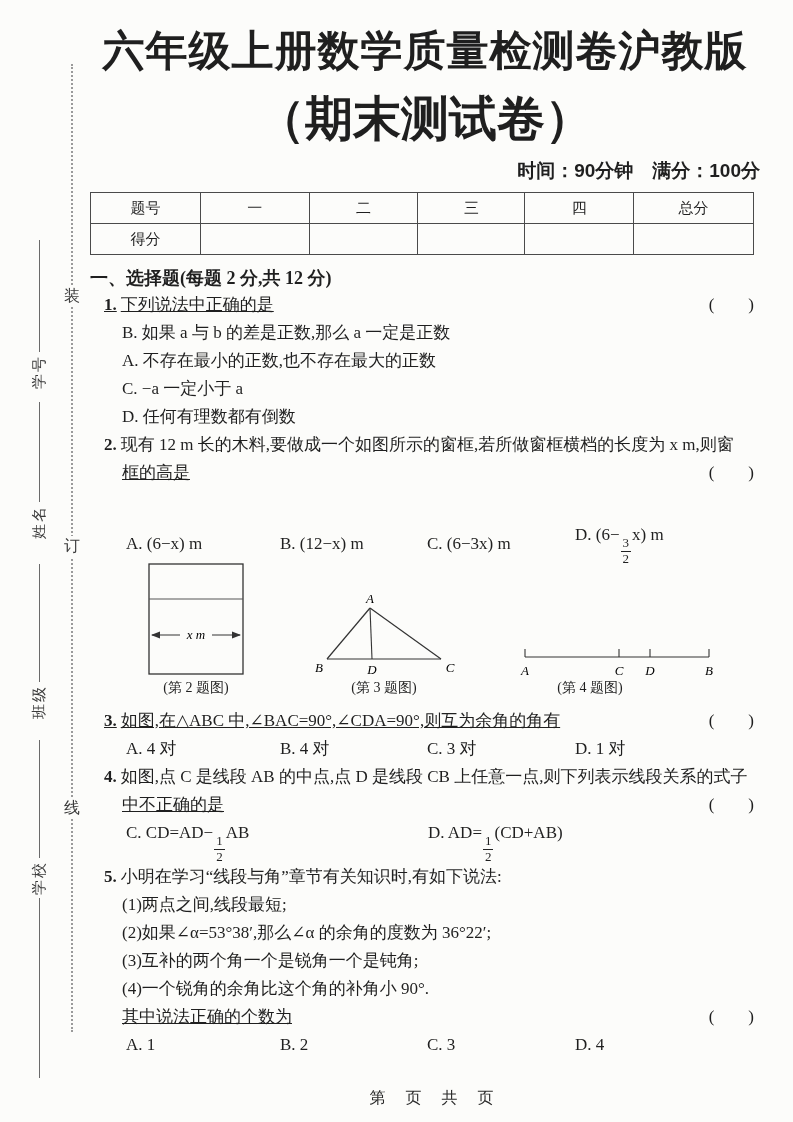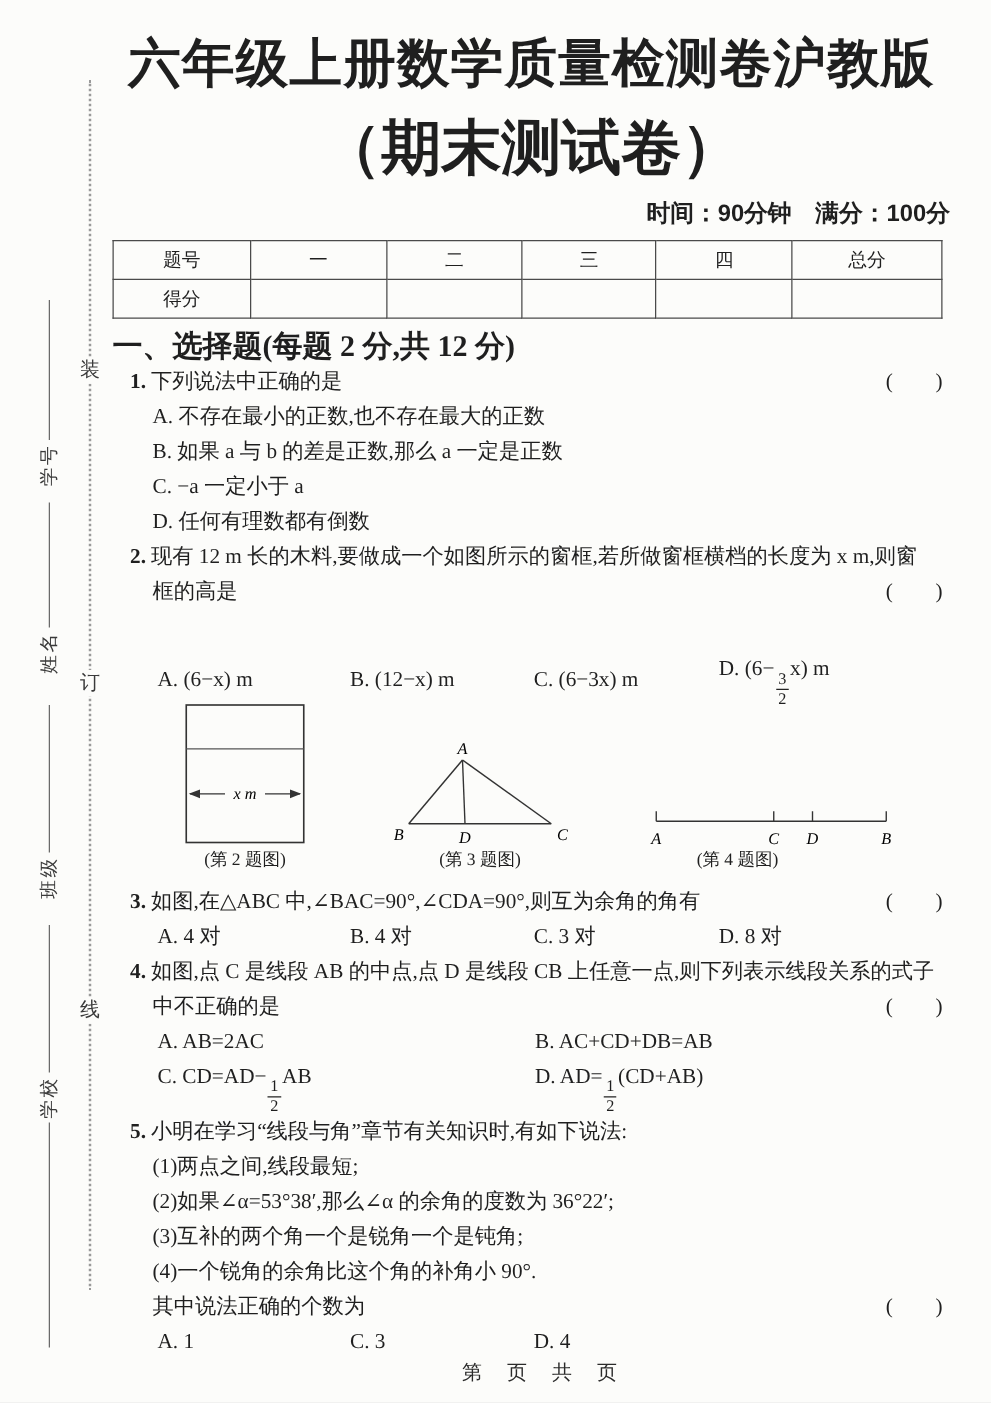--- a/index.html
+++ b/index.html
@@ -24,23 +24,23 @@
      font-weight:bold;letter-spacing:1px;
      font-family:"Liberation Sans","DejaVu Sans",sans-serif;}
   h2{margin:16px 0 0 0;text-align:center;font-size:48px;line-height:50px;
      font-weight:bold;font-family:"Liberation Sans","DejaVu Sans",sans-serif;}
   .meta{margin-top:14px;text-align:right;font-size:19px;font-weight:bold;
      white-space:pre;font-family:"Liberation Sans","DejaVu Sans",sans-serif;}
   table.score{margin-top:8px;width:664px;border-collapse:collapse;
      font-size:15px;}
   table.score td{border:1px solid #4a4a4a;height:30px;text-align:center;
      padding:0;}
-  .sec{margin-top:10px;font-size:24px;font-weight:bold;line-height:26px;}
+  .sec{margin-top:10px;font-size:18px;font-weight:bold;line-height:26px;}
   .line{line-height:28px;font-size:17px;}
-  .rel{position:relative;}
+  .rel{position:relative;text-decoration:underline;}
   .qstem{padding-left:14px;}
   .qstem .qnum{font-weight:bold;margin-right:4px;}
   .qcont{padding-left:32px;}
   .paren{position:absolute;right:6px;top:0;white-space:pre;}
   .optlist div{padding-left:32px;line-height:28px;font-size:17px;}
   .optgrid{display:grid;grid-template-columns:154px 147px 148px 1fr;
      padding-left:36px;font-size:17px;line-height:28px;}
   .optgrid2{display:grid;grid-template-columns:302px 1fr;
      padding-left:36px;font-size:17px;line-height:28px;}
   .optrowF{height:50px;align-items:center;margin-top:32px;}
@@ -121,22 +121,22 @@
     </tbody>
       </table>
 
     <div class="sec">一、选择题(每题 2 分,共 12 分)</div>
 
     <div class="line qstem rel">
       <span class="qnum">1.</span><span>下列说法中正确的是</span>
       <span class="paren">(　　)</span>
     </div>
     <div class="optlist">
+      <div>B. 如果 a 与 b 的差是正数,那么 a 一定是正数</div>
       <div>A. 不存在最小的正数,也不存在最大的正数</div>
-      <div>B. 如果 a 与 b 的差是正数,那么 a 一定是正数</div>
       <div>C. −a 一定小于 a</div>
       <div>D. 任何有理数都有倒数</div>
     </div>
 
     <div class="line qstem">
       <span class="qnum">2.</span><span>现有 12 m 长的木料,要做成一个如图所示的窗框,若所做窗框横档的长度为 x m,则窗</span>
     </div>
     <div class="line qcont rel">
       <span>框的高是</span>
       <span class="paren">(　　)</span>
@@ -192,34 +192,30 @@
 
     <div class="q3blk">
       <div class="line qstem rel">
         <span class="qnum">3.</span><span>如图,在△ABC 中,∠BAC=90°,∠CDA=90°,则互为余角的角有</span>
         <span class="paren">(　　)</span>
       </div>
       <div class="optgrid">
         <span>A. 4 对</span>
         <span>B. 4 对</span>
         <span>C. 3 对</span>
-        <span>D. 8 对</span>
+        <span>D. 1 对</span>
       </div>
     </div>
 
     <div class="line qstem">
       <span class="qnum">4.</span><span>如图,点 C 是线段 AB 的中点,点 D 是线段 CB 上任意一点,则下列表示线段关系的式子</span>
     </div>
     <div class="line qcont rel">
       <span>中不正确的是</span>
       <span class="paren">(　　)</span>
-    </div>
-    <div class="optgrid2">
-      <span>A. AB=2AC</span>
-      <span>B. AC+CD+DB=AB</span>
     </div>
     <div class="optgrid2 optrowF2">
       <span><span>C. CD=AD−</span><span class="frac">
             <span class="fnum">1</span>
             <span class="fden">2</span>
           </span><span>AB</span></span>
       <span><span>D. AD=</span><span class="frac">
             <span class="fnum">1</span>
             <span class="fden">2</span>
           </span><span>(CD+AB)</span></span>
@@ -233,20 +229,21 @@
       <div>(2)如果∠α=53°38′,那么∠α 的余角的度数为 36°22′;</div>
       <div>(3)互补的两个角一个是锐角一个是钝角;</div>
       <div>(4)一个锐角的余角比这个角的补角小 90°.</div>
       <div class="rel">
         <span>其中说法正确的个数为</span>
         <span class="paren">(　　)</span>
       </div>
     </div>
     <div class="optgrid">
       <span>A. 1</span>
+      <span>B. 2</span>
       <span>C. 3</span>
       <span>D. 4</span>
     </div>
 
   </div>
 
   <div class="footer">第　页　共　页</div>
 
 </div>
 

